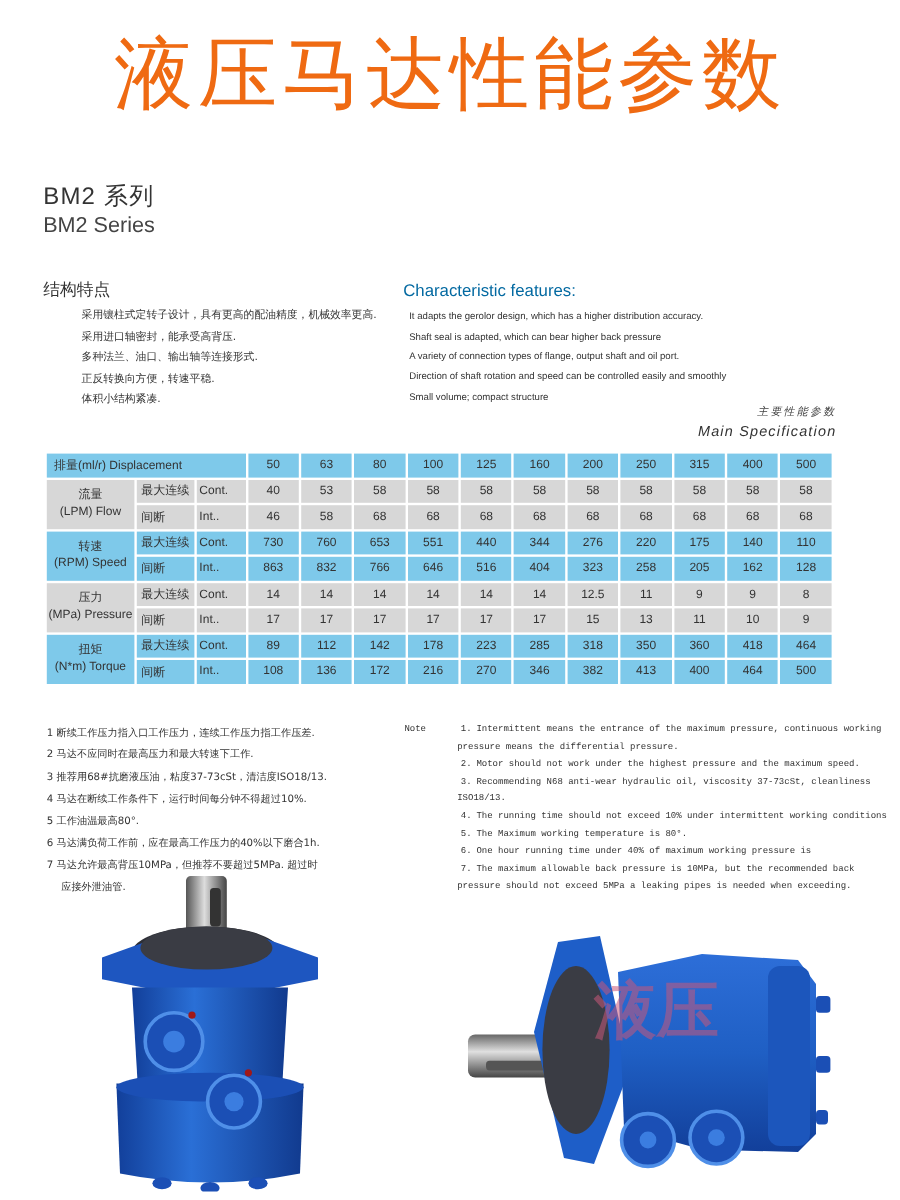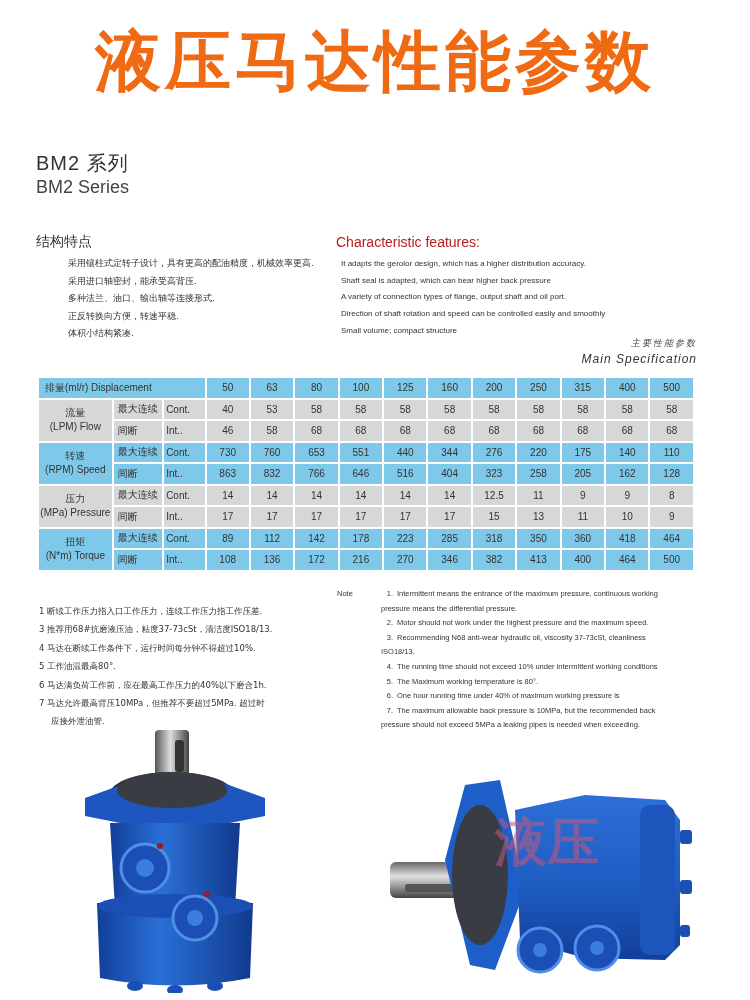--- a/index.html
+++ b/index.html
@@ -1,32 +1,32 @@
 <!DOCTYPE html>
 <html><head>
 <meta charset="utf-8">
 <style>
   * { margin: 0; padding: 0; box-sizing: border-box; }
   html, body { width: 750px; height: 1000px; background: #ffffff; overflow: hidden; }
   body { position: relative; font-family: "Liberation Sans", "DejaVu Sans", sans-serif; color: #333; }
 
   .hero-title {
     position: absolute; left: 0; top: 22px; width: 750px; text-align: center;
-    font-family: "DejaVu Sans", sans-serif; font-weight: bold;
+    font-family: "DejaVu Sans", sans-serif; font-weight: normal;
     font-size: 66px; letter-spacing: 4px; color: #ef6a12; line-height: 80px;
   }
 
   .series-cn { position: absolute; left: 36px; top: 150px; font-size: 20px; color: #333; letter-spacing: 1px; }
   .series-en { position: absolute; left: 36px; top: 177px; font-size: 18px; color: #444; }
 
   .feat-cn-title { position: absolute; left: 36px; top: 233px; font-size: 14px; color: #333; font-family: "DejaVu Sans", sans-serif; }
   .feat-cn-list { position: absolute; left: 36px; top: 255px; list-style: none; margin-left: 32px; }
   .feat-cn-list li { font-size: 9px; line-height: 17.5px; color: #333; font-family: "DejaVu Sans", sans-serif; }
 
-  .feat-en-title { position: absolute; left: 336px; top: 234px; font-size: 14px; color: #b91c1c; }
+  .feat-en-title { position: absolute; left: 336px; top: 234px; font-size: 14px; color: #0369a1; }
   .feat-en-list { position: absolute; left: 341px; top: 256px; list-style: none; }
   .feat-en-list li { font-size: 8px; line-height: 16.7px; color: #333; }
 
   .spec-cn { position: absolute; right: 53px; top: 337px; font-size: 9px; font-style: italic; color: #444; letter-spacing: 2px; font-family: "DejaVu Sans", sans-serif; margin-left: 44px; }
   .spec-en { position: absolute; right: 53px; top: 352px; font-size: 12px; font-style: italic; color: #333; letter-spacing: 1px; }
 
   table.spec {
     position: absolute; left: 37px; top: 376px; width: 658px;
     border-collapse: separate; border-spacing: 2px; font-size: 10px; color: #333;
   }
@@ -36,21 +36,21 @@
   td.disp-head { text-align: left !important; padding-left: 6px !important; }
   td.group { width: 72px; line-height: 14px; }
   td.sub-cn { width: 48px; text-align: left !important; padding-left: 4px !important; border-right: none; }
   td.sub-en { width: 40px; text-align: left !important; padding-left: 2px !important; }
   td.val { width: 42px; }
 
   .notes-cn { position: absolute; left: 39px; top: 602px; list-style: none; }
   .notes-cn li { font-size: 8.5px; line-height: 18.4px; color: #333; font-family: "DejaVu Sans", sans-serif; white-space: nowrap; }
   .notes-cn li.cont { padding-left: 12px; }
 
-  .notes-en { position: absolute; left: 337px; top: 587px; list-style: none; }
+  .notes-en { position: absolute; left: 337px; top: 601px; list-style: none; font-family: Liberation Mono, monospace; }
   .notes-en li { font-size: 7.5px; line-height: 14.6px; color: #333; white-space: nowrap; }
   .notes-en li .num { display: inline-block; width: 30px; text-align: right; padding-right: 4px; }
   .notes-en li .note-lbl { display: inline-block; width: 30px; }
 
   .motor { position: absolute; }
   .motor svg { display: block; }
 </style>
 </head>
 <body>
 
@@ -230,20 +230,21 @@
         <td class="blue val">413</td>
         <td class="blue val">400</td>
         <td class="blue val">464</td>
         <td class="blue val">500</td>
       </tr>
     </tbody>
 </table>
 
 <ul class="notes-cn">
   <li>1  断续工作压力指入口工作压力，连续工作压力指工作压差.</li>
+  <li>2  马达不应同时在最高压力和最大转速下工作.</li>
   <li>3  推荐用68#抗磨液压油，粘度37-73cSt，清洁度ISO18/13.</li>
   <li>4  马达在断续工作条件下，运行时间每分钟不得超过10%.</li>
   <li>5  工作油温最高80°.</li>
   <li>6  马达满负荷工作前，应在最高工作压力的40%以下磨合1h.</li>
   <li>7  马达允许最高背压10MPa，但推荐不要超过5MPa. 超过时</li>
   <li class="cont">应接外泄油管.</li>
 </ul>
 
 <ul class="notes-en" id="notes-en">
     <li><span class="note-lbl">Note</span><span class="num">1.</span><span>Intermittent means the entrance of the maximum pressure, continuous working</span></li>

